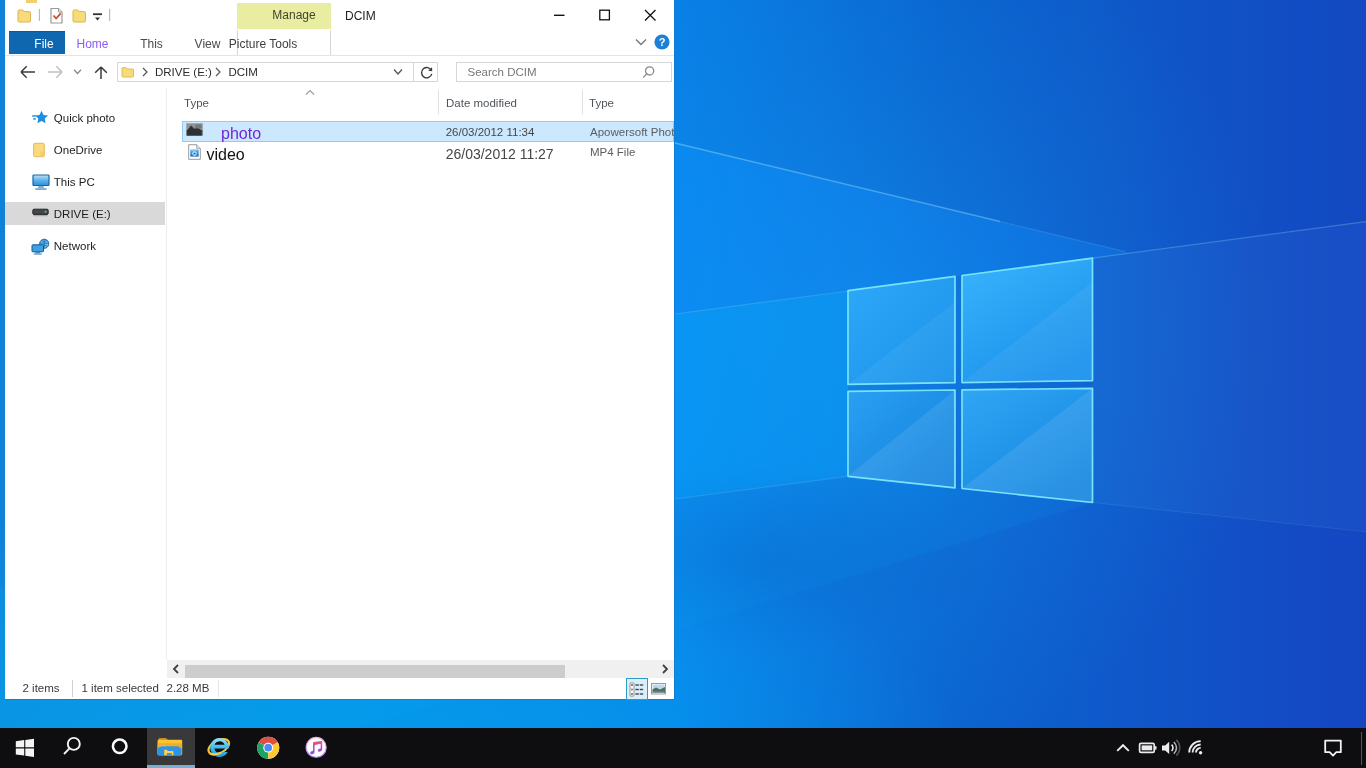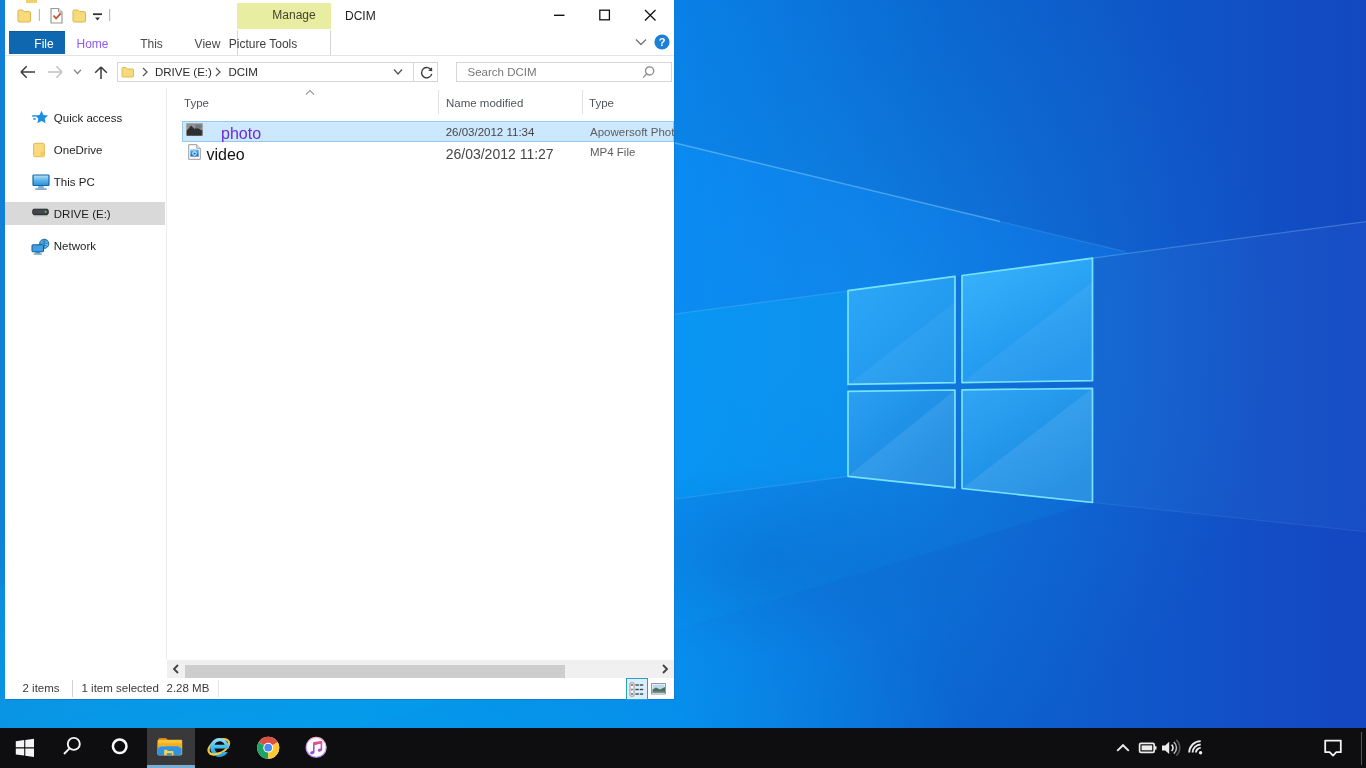--- a/index.html
+++ b/index.html
@@ -167,21 +167,21 @@
     <circle cx="8.6" cy="5.9" r="4.1" fill="none" stroke="#8a8a8a" stroke-width="1.3"></circle>
     <path d="M5.6 9 L2.2 12.6" stroke="#8a8a8a" stroke-width="1.3"></path>
   </svg>
 
   <div class="abs" style="left:0;top:202px;width:160px;height:22.5px;background:#d9d9d9"></div>
   <svg class="abs" style="left:27px;top:110px" width="17" height="16" viewBox="0 0 17 16">
     <path d="M9.5 0.8 l2 4.2 4.6 0.5 -3.4 3.1 0.9 4.6 -4.1 -2.3 -4.1 2.3 0.9 -4.6 -3.4 -3.1 4.6 -0.5 Z" fill="#1e8fe0"></path>
     <rect x="0.2" y="5.2" width="3.4" height="1.5" fill="#1e8fe0"></rect>
     <rect x="1.2" y="8.2" width="2.6" height="1.5" fill="#1e8fe0"></rect>
   </svg>
-  <div class="t" style="left:48.8px;top:111.5px;font-size:11.5px;color:#1d1d1d">Quick access</div>
+  <div class="t" style="left:48.8px;top:111.5px;font-size:11.5px;color:#1d1d1d">Quick photo</div>
   <svg class="abs" style="left:28px;top:142px" width="14" height="16" viewBox="0 0 14 16">
     <path d="M0.6 2.4 q0-1.1 1.1-1.1 h8.5 q1.1 0 1.1 1.1 v11.2 q0 1.1 -1.1 1.1 h-8.5 q-1.1 0-1.1-1.1 Z" fill="#fada7e" stroke="#e0ba58" stroke-width="1"></path>
     <path d="M7.5 9.5 h3.8 v4.6 q0 0.7-0.7 0.7 h-3.1 Z" fill="#f3cb61"></path>
   </svg>
   <div class="t" style="left:48.8px;top:143.5px;font-size:11.5px;color:#1d1d1d">OneDrive</div>
   <svg class="abs" style="left:27px;top:174px" width="18" height="17" viewBox="0 0 18 17">
     <defs>
           <linearGradient id="scr" x1="0" y1="0" x2="0" y2="1">
       <stop offset="0" stop-color="#bfe3f7"></stop>
             <stop offset="0.5" stop-color="#5db4ea"></stop>
@@ -206,21 +206,21 @@
     <path d="M4.5 14 h4.5 l0.6 1.4 h-5.7 Z" fill="#4d88b8"></path>
     <rect x="2.6" y="15.6" width="8.3" height="1" fill="#4d88b8"></rect>
   </svg>
   <div class="t" style="left:48.8px;top:239.5px;font-size:11.5px;color:#1d1d1d">Network</div>
   <div class="abs" style="left:161px;top:88px;width:1px;height:572px;background:#ededed"></div>
 
   <svg class="abs" style="left:300px;top:89px" width="10" height="7" viewBox="0 0 10 7">
         <path d="M1 5.5 l4 -4 l4 4" fill="none" stroke="#9aa0a6" stroke-width="1.2"></path>
       </svg>
   <div class="t" style="left:179px;top:96.5px;font-size:11.5px;color:#50555b">Type</div>
-  <div class="t" style="left:441px;top:96.5px;font-size:11.5px;color:#50555b">Name modified</div>
+  <div class="t" style="left:441px;top:96.5px;font-size:11.5px;color:#50555b">Date modified</div>
   <div class="t" style="left:584px;top:96.5px;font-size:11.5px;color:#50555b">Type</div>
   <div class="abs" style="left:432.5px;top:90px;width:1px;height:24px;background:#e2e2e2"></div>
   <div class="abs" style="left:577px;top:90px;width:1px;height:24px;background:#e2e2e2"></div>
 
   <div class="abs" style="left:177px;top:121px;width:492px;height:21px;background:#cce8ff;border:1px solid #91c9f7;box-sizing:border-box"></div>
   <svg class="abs" style="left:180.8px;top:123px" width="17" height="13" viewBox="0 0 17 13">
     <rect x="0" y="0" width="17" height="13" fill="#b9b7ae"></rect>
     <rect x="0.6" y="0.6" width="15.8" height="11.8" fill="#8e9296"></rect>
     <rect x="0.6" y="7" width="15.8" height="5.4" fill="#4a4e50"></rect>
     <path d="M1 7.5 L5 2.5 l3.5 3.5 2-2.5 5 4 v5 h-14.5 Z" fill="#2e3133"></path>

